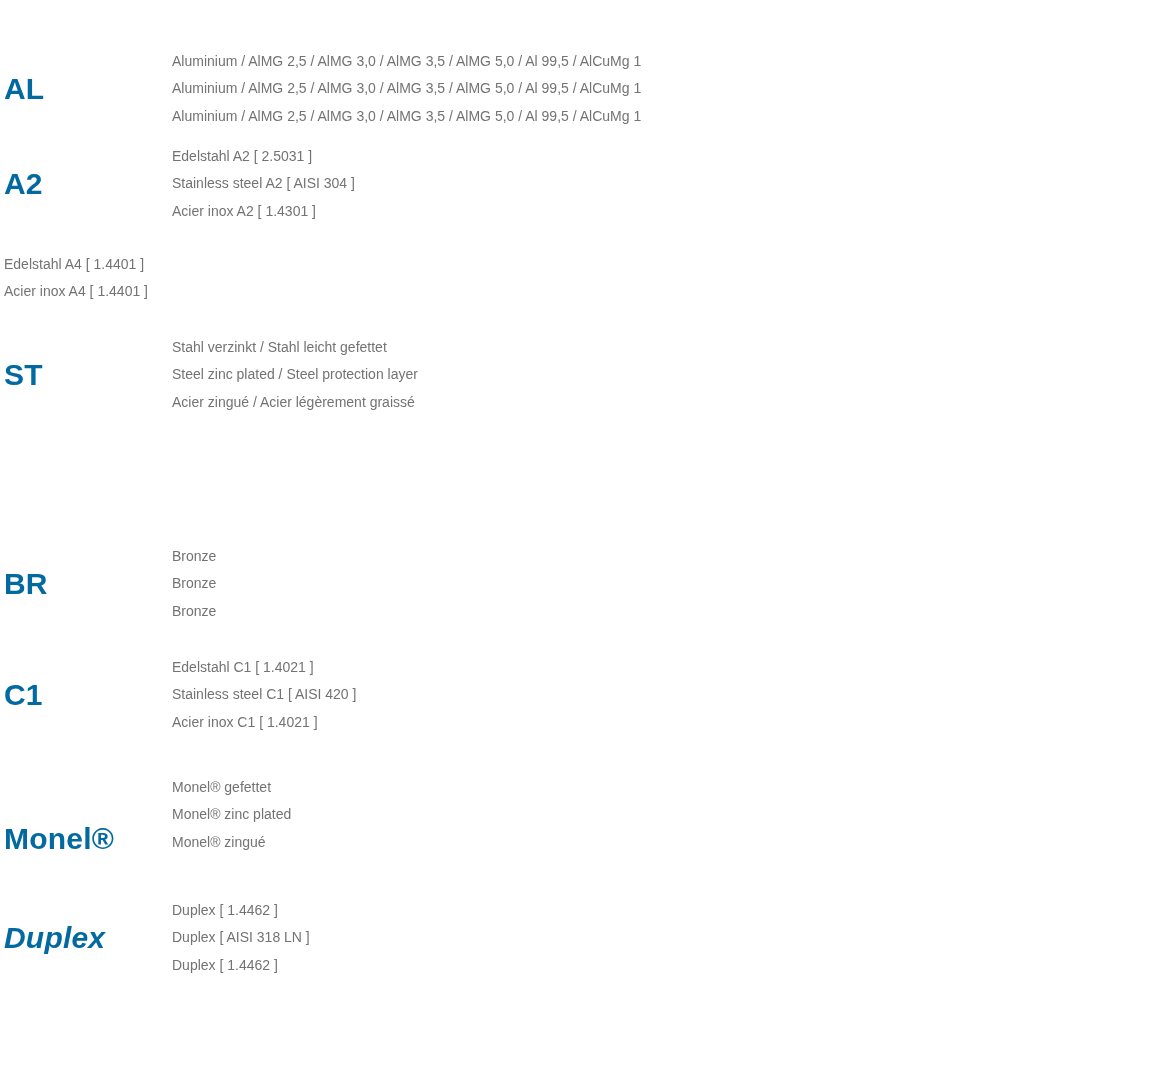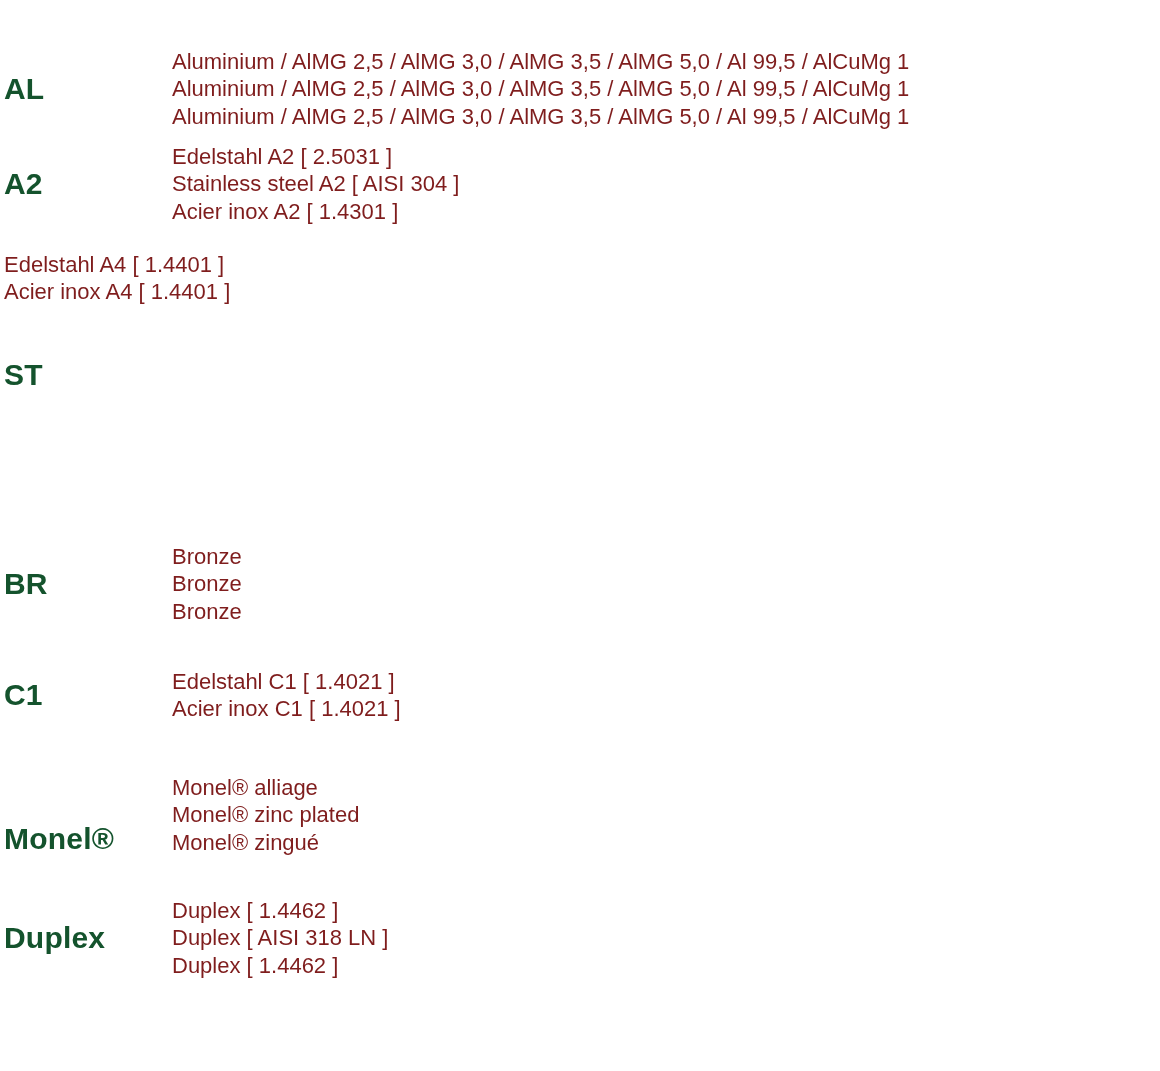--- a/index.html
+++ b/index.html
@@ -32,49 +32,49 @@
     display: flex;
     align-items: center;
     width: 100%;
     box-sizing: border-box;
     padding-left: 4px;
   }
   .code-cell {
     flex: 0 0 168px;
     width: 168px;
     box-sizing: border-box;
-    color: #14532d;
+    color: #0369a1;
     font-size: 30px;
     font-weight: bold;
     line-height: 1.12;
     letter-spacing: 0.2px;
     white-space: nowrap;
   }
   .desc-cell {
     flex: 1 1 auto;
     box-sizing: border-box;
   }
   .desc-line {
-    font-size: 22px;
+    font-size: 14px;
     line-height: 27.5px;
-    color: #7f1d1d;
+    color: #737373;
     white-space: nowrap;
   }
   
   .row-al   { height: 98px; }
   .row-a2   { height: 92px; }
   .row-a4   { height: 96px; }
   .row-st   { height: 98px; }
   .row-cu   { height: 106px; }
   .row-br   { height: 108px; }
   .row-c1   { height: 114px; }
   .row-monel{ height: 126px; }
   .row-duplex { height: 120px; }
   .row-monel .code-cell { font-size: 30px; margin-top: 48px; }
-  .row-duplex .code-cell { font-size: 30px; }
+  .row-duplex .code-cell { font-size: 30px; font-style: italic; }
 </style>
 </head>
 <body>
 
 <div class="sheet">
   <div class="legend-list">
 
     <div class="legend-row row-al">
       <div class="code-cell">AL</div>
       <div class="desc-cell">
@@ -95,46 +95,52 @@
 
     <div class="legend-row row-a4">
       <div class="desc-cell">
         <div class="desc-line">Edelstahl A4 [ 1.4401 ]</div>
         <div class="desc-line">Acier inox A4 [ 1.4401 ]</div>
       </div>
     </div>
 
     <div class="legend-row row-st">
       <div class="code-cell">ST</div>
+      <div class="desc-cell">
+        <div class="desc-line">Stahl verzinkt / Stahl leicht gefettet</div>
+        <div class="desc-line">Steel zinc plated / Steel protection layer</div>
+        <div class="desc-line">Acier zingué / Acier légèrement graissé</div>
+      </div>
     </div>
 
     <div class="legend-row row-cu">
     </div>
 
     <div class="legend-row row-br">
       <div class="code-cell">BR</div>
       <div class="desc-cell">
         <div class="desc-line">Bronze</div>
         <div class="desc-line">Bronze</div>
         <div class="desc-line">Bronze</div>
       </div>
     </div>
 
     <div class="legend-row row-c1">
       <div class="code-cell">C1</div>
       <div class="desc-cell">
         <div class="desc-line">Edelstahl C1 [ 1.4021 ]</div>
+        <div class="desc-line">Stainless steel C1 [ AISI 420 ]</div>
         <div class="desc-line">Acier inox C1 [ 1.4021 ]</div>
       </div>
     </div>
 
     <div class="legend-row row-monel">
       <div class="code-cell">Monel®</div>
       <div class="desc-cell">
-        <div class="desc-line">Monel® alliage</div>
+        <div class="desc-line">Monel® gefettet</div>
         <div class="desc-line">Monel® zinc plated</div>
         <div class="desc-line">Monel® zingué</div>
       </div>
     </div>
 
     <div class="legend-row row-duplex">
       <div class="code-cell">Duplex</div>
       <div class="desc-cell">
         <div class="desc-line">Duplex [ 1.4462 ]</div>
         <div class="desc-line">Duplex [ AISI 318 LN ]</div>

